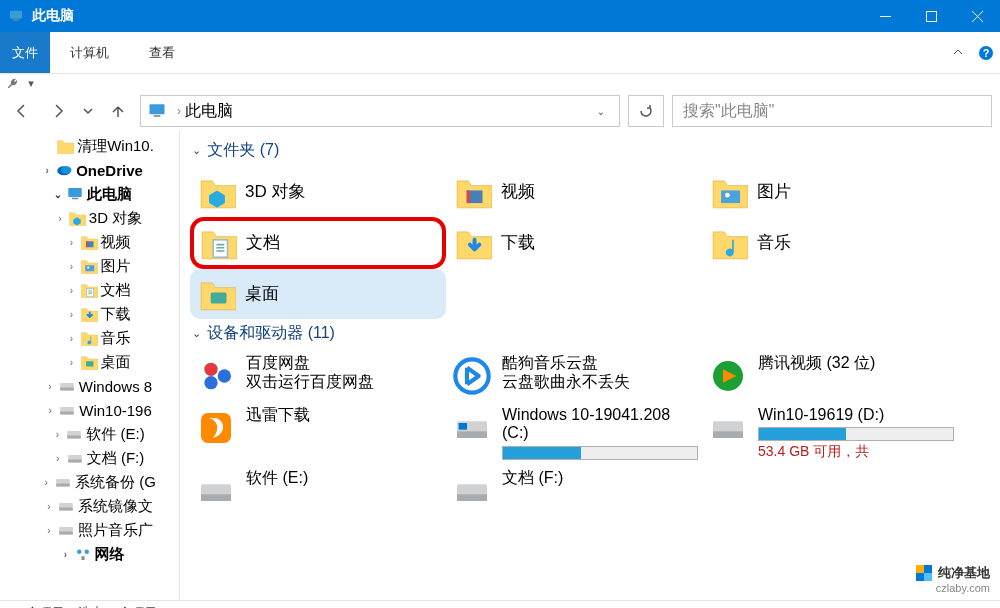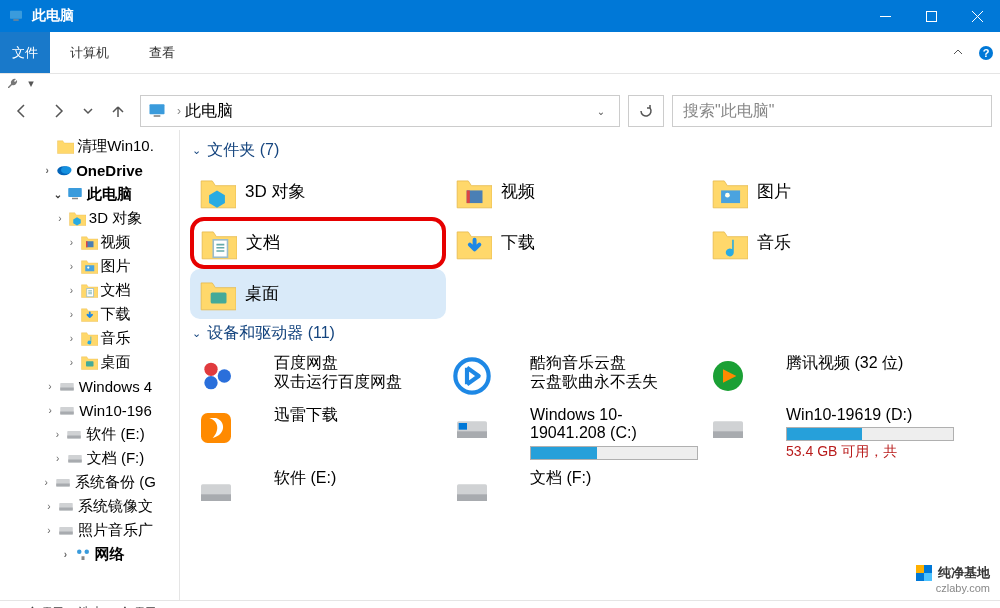--- a/index.html
+++ b/index.html
@@ -56,21 +56,21 @@
 .section-header { display: flex; align-items: center; font-size: 16px; color: #14447e; margin: 4px 0 6px 2px; font-weight: 400; }
 .section-header .caret { font-size: 11px; margin-right: 6px; color: #14447e; }
 .grid { display: flex; flex-wrap: wrap; }
 .item { width: 256px; display: flex; align-items: center; padding: 2px 4px; border: 3px solid transparent; border-radius: 10px; }
 .item .th { width: 40px; height: 40px; display: flex; align-items: center; justify-content: center; flex-shrink: 0; }
 .item .txt { margin-left: 8px; font-size: 17px; line-height: 1.2; }
 .item.sel { background: #d9eaf9; }
 .item.hl { border: 4px solid #e60000; border-radius: 14px; }
 
 
-.drive { width: 256px; display: flex; padding: 4px; gap: 28px; }
+.drive { width: 256px; display: flex; padding: 4px; }
 .drive .th { width: 44px; height: 44px; display: flex; align-items: center; justify-content: center; flex-shrink: 0; }
 .drive .info { margin-left: 8px; flex: 1; }
 .drive .name { font-size: 16px; color: #000; line-height: 1.15; }
 .drive .bar { height: 14px; border: 1px solid #b0b0b0; background: #eee; margin-top: 3px; position: relative; }
 .drive .bar .fill { position: absolute; left: 0; top: 0; bottom: 0; background: #26a0da; }
 .drive .free { font-size: 14px; color: #b91c1c; margin-top: 2px; }
 
 
 .status { height: 24px; border-top: 1px solid #e5e5e5; display: flex; align-items: center; font-size: 13px; padding: 8px 8px; gap: 13px; color: #404040; }
 
@@ -349,21 +349,21 @@
         </span>
         <span class="lbl">桌面</span>
       </div>
       <div class="row l2">
         <span class="ar ">›</span>
         <span class="ico">
           <svg width="18" height="18" viewBox="0 0 24 24">
             <use href="#i-disk"></use>
           </svg>
         </span>
-        <span class="lbl">Windows 4</span>
+        <span class="lbl">Windows 8</span>
       </div>
       <div class="row l2">
         <span class="ar ">›</span>
         <span class="ico">
           <svg width="18" height="18" viewBox="0 0 24 24">
             <use href="#i-disk"></use>
           </svg>
         </span>
         <span class="lbl">Win10-196</span>
       </div>

